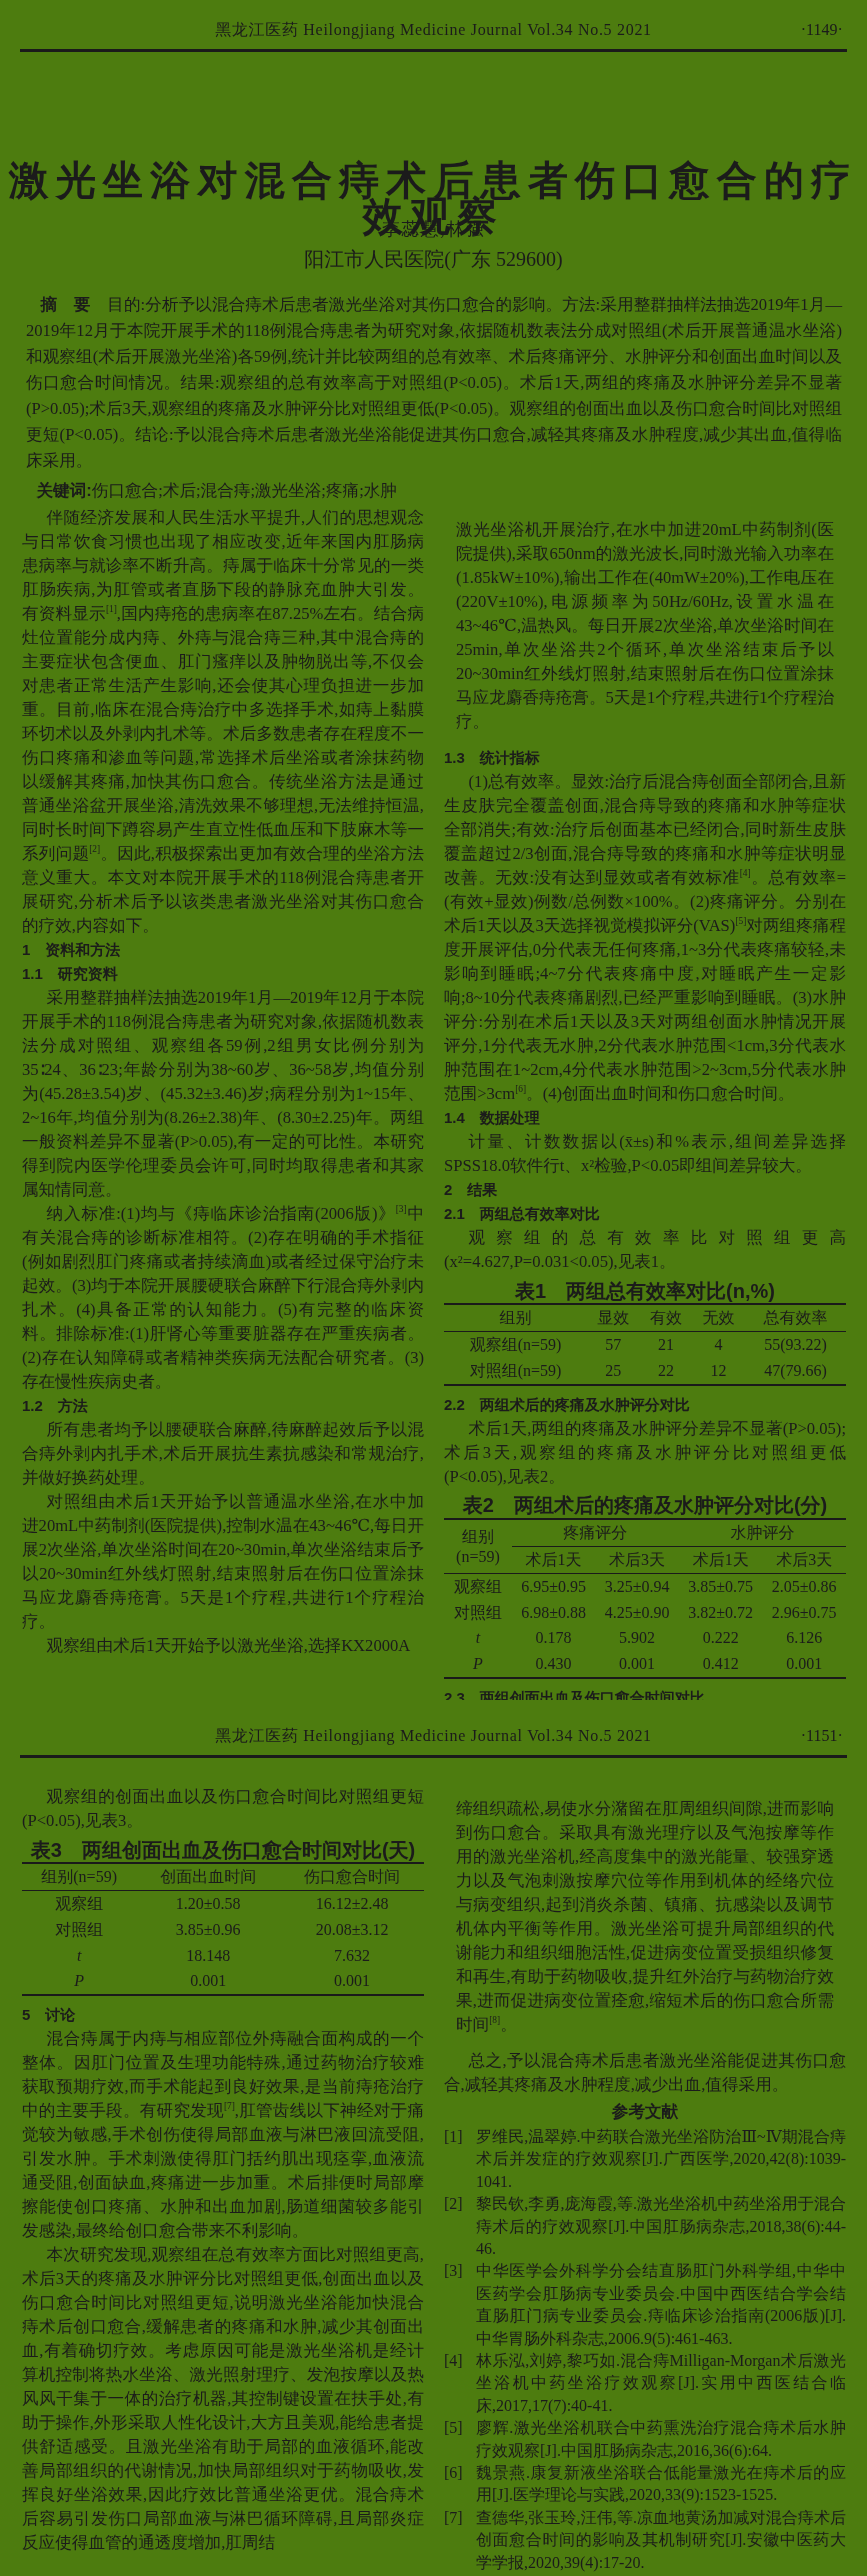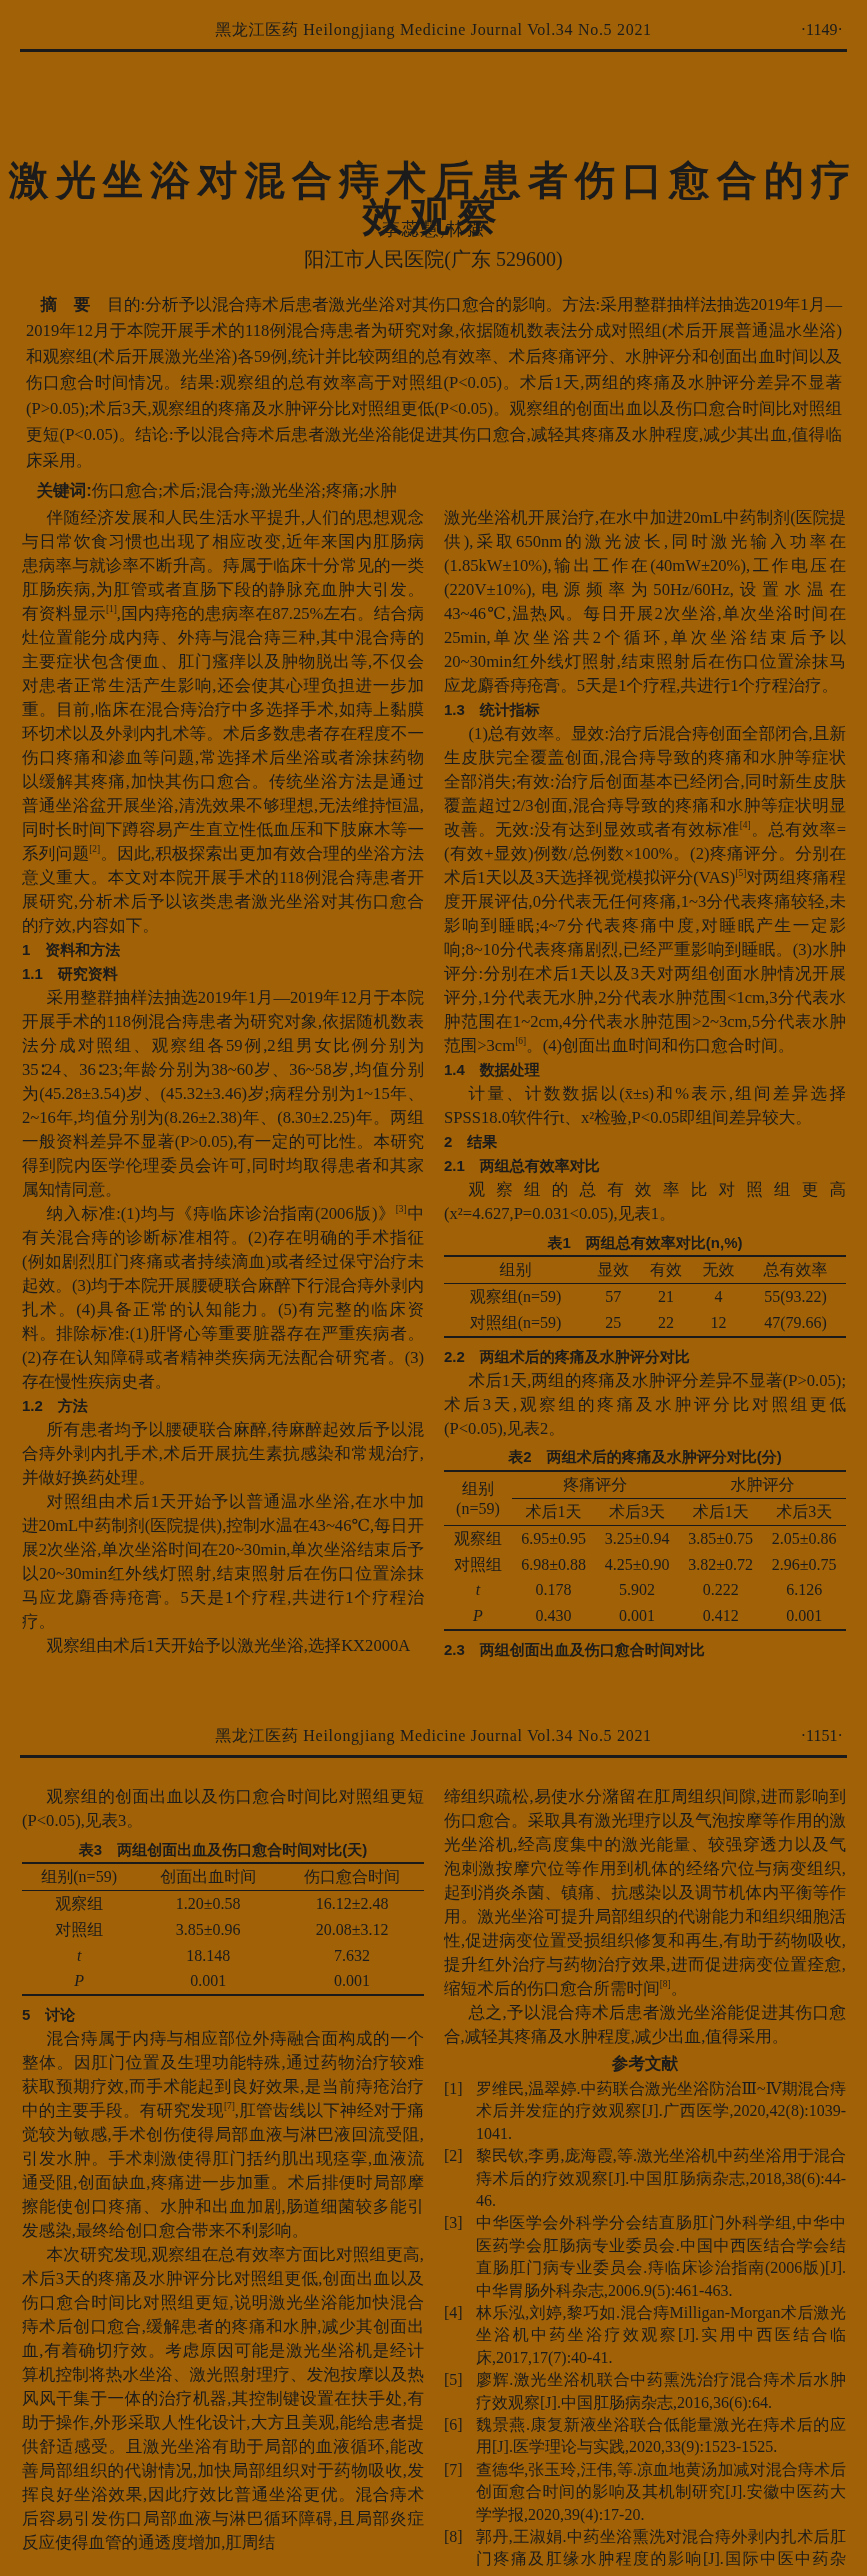--- a/index.html
+++ b/index.html
@@ -1,17 +1,17 @@
 <!DOCTYPE html>
 <html lang="zh" style="font-size:11.6px"><head>
 <meta charset="utf-8">
 <style>
   html,body{margin:0;padding:0;background:#ffffff;}
   .sheet{
-    position:relative;width:867px;height:2576px;background:#a16207;
+    position:relative;width:867px;height:2576px;background:#4d7c0f;
     color:#1b1b1b;font-family:"Liberation Serif","DejaVu Serif",serif;
     overflow:hidden;
   }
   
   .runhead{position:absolute;left:20px;width:827px;height:22px;}
   .runhead .jline{display:block;text-align:center;font-size:16px;line-height:22px;letter-spacing:0.7px;}
   .runhead .pno{position:absolute;right:4.3px;top:0;font-size:16px;line-height:22px;}
   .rule{position:absolute;left:20px;width:827px;background:#1a1a1a;}
   
   .art-title{
@@ -25,25 +25,25 @@
   .abstract .abs-p{margin:4px;text-indent:14.5px;}
   .abs-label,.kw-label{font-family:"Liberation Sans","DejaVu Sans",sans-serif;font-weight:700;}
   .kw-line{margin:0;text-indent:14.5px;}
   
   .col{position:absolute;width:402px;font-size:16.6px;line-height:24px;text-align:justify;overflow:hidden;}
   .p1col{top:506px;height:1194px;}
   .p2col{top:1785px;height:788px;}
   .col-l{left:22px;}
   .col-r{left:444px;}
   .para{margin:0;text-indent:24.6px;}
-  .cont{margin:0;text-indent:0;}
+  .cont{margin:12px;text-indent:0;}
   .h-sec{margin:0;font-family:"Liberation Sans","DejaVu Sans",sans-serif;font-weight:700;font-size:15px;line-height:24px;text-align:left;}
   sup{font-size:9.4px;line-height:0;}
   
-  .tbl-cap{margin:6.5px 0 2.9px;text-align:center;font-family:"Liberation Sans","DejaVu Sans",sans-serif;font-weight:700;font-size:15px;line-height:20px;}
+  .tbl-cap{margin:6.5px 0 2.9px;text-align:center;font-family:"Liberation Sans","DejaVu Sans",sans-serif;font-weight:700;font-size:20px;line-height:20px;}
   table.jtbl{width:100%;border-collapse:collapse;font-size:16px;line-height:20px;margin:1.4px 0 7.2px;
     border-top:2.2px solid #1a1a1a;border-bottom:2.2px solid #1a1a1a;}
   table.jtbl th,table.jtbl td{font-weight:normal;text-align:center;padding:2.9px 1.4px;}
   table.jtbl thead th{border-bottom:1.1px solid #1a1a1a;}
   table.t2 thead tr.grp th{border-bottom:1.1px solid #1a1a1a;}
   table.t2 thead tr.sub th{border-bottom:1.1px solid #1a1a1a;}
   table.t2 tbody tr:nth-child(3) td:first-child,
   table.t2 tbody tr:nth-child(4) td:first-child,
   table.t3 tbody tr:nth-child(3) td:first-child,
   table.t3 tbody tr:nth-child(4) td:first-child{font-style:italic;}

